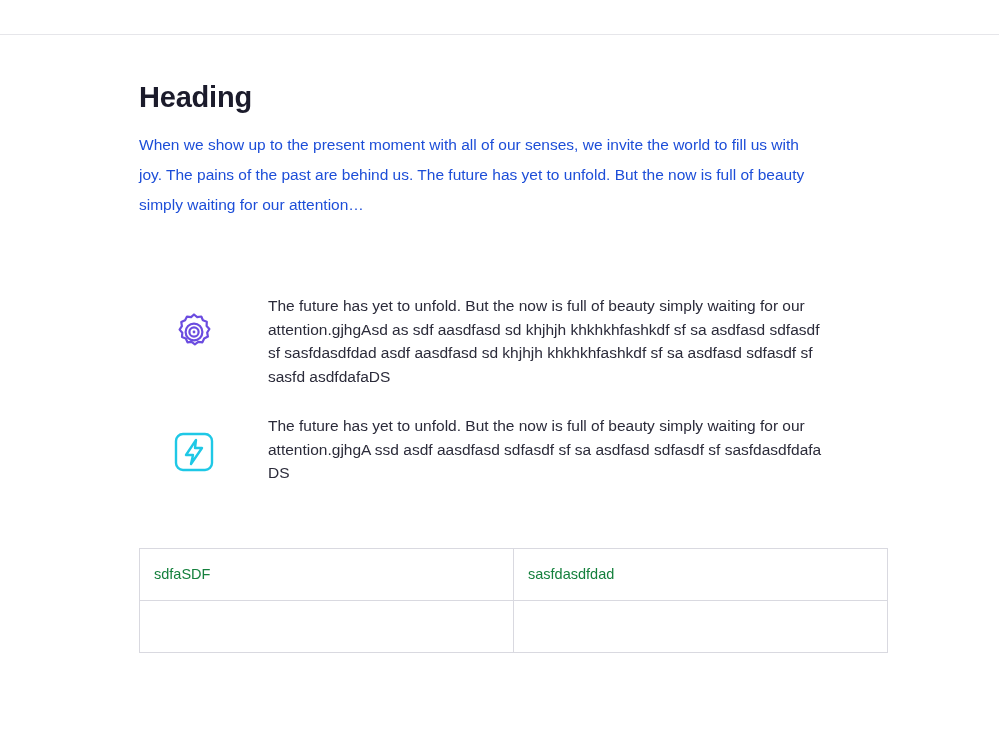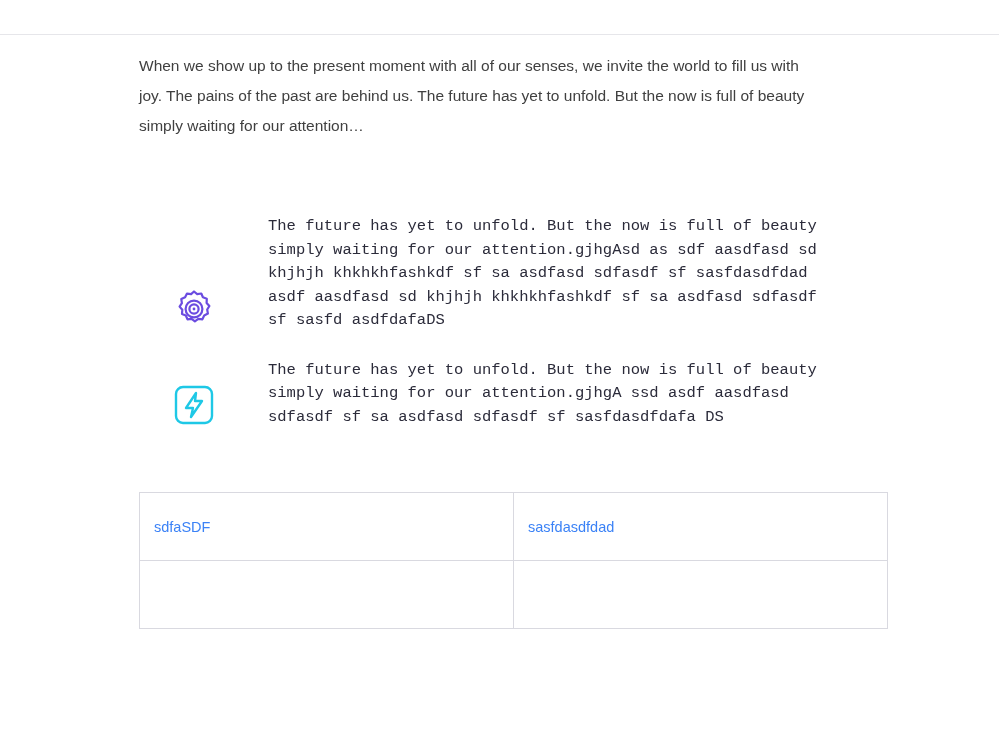--- a/index.html
+++ b/index.html
@@ -42,31 +42,30 @@
     font-weight: bold;
     letter-spacing: -0.2px;
     margin: 45px 0 0 0;
     color: #1b1b2b;
   }
   p.intro {
     font-size: 15.5px;
     line-height: 30px;
     margin: 16px 0 0 0;
     width: 672px;
-    color: #404040;
+    color: #1d4ed8;
   }
   
   .features {
     margin-top: 74px;
   }
   .feature {
     display: flex;
-    align-items: flex-end;
+    align-items: flex-start;
     margin-bottom: 12px;
-    font-family: Liberation Mono, monospace;
   }
   .feature .icon-wrap {
     width: 129px;
     flex: 0 0 129px;
     display: flex;
     justify-content: flex-start;
     padding-left: 31px;
     box-sizing: border-box;
   }
   .icon-box {
@@ -91,38 +90,39 @@
   
   .tbl {
     margin-top: 63px;
     width: 690px;
     border-collapse: collapse;
     table-layout: fixed;
   }
   .tbl td {
     border: 1px solid #d9d9e0;
     height: 51px;
-    padding: 8px 14px;
+    padding: 0 14px;
     font-size: 14.5px;
-    color: #3b82f6;
+    color: #15803d;
     vertical-align: middle;
     background: #ffffff;
   }
   .tbl td.c1 { width: 345px; }
   .tbl td.c2 { width: 345px; }
 </style>
 </head>
 <body>
 
 <div class="page">
 
   <div class="topbar"></div>
 
   <div class="content">
 
+    <h1 class="heading">Heading</h1>
 
     <p class="intro">When we show up to the present moment with all of our senses, we invite the world to fill us with joy. The pains of the past are behind us. The future has yet to unfold. But the now is full of beauty simply waiting for our attention…</p>
 
     <div class="features">
 
       <div class="feature f1">
         <div class="icon-wrap">
           <svg class="icon-box" viewBox="0 0 48 48">
             <g fill="none" stroke="#6b4ce0" stroke-width="2.2" stroke-linecap="round" stroke-linejoin="round">
               <path d="M24 6.5 l3.2 2.6 4.1-.6 1.6 3.8 3.9 1.4 -.2 4.2 2.8 3.1 -2.2 3.5 .7 4.1 -3.7 1.9 -1.8 3.8 -4.1-.4 -3.4 2.4 -3.3-2.5 -4.1 .5 -1.7-3.8 -3.8-1.6 .3-4.1 -2.7-3.2 2.3-3.4 -.6-4.1 3.8-1.8 1.9-3.7 4.1 .5z"></path>

